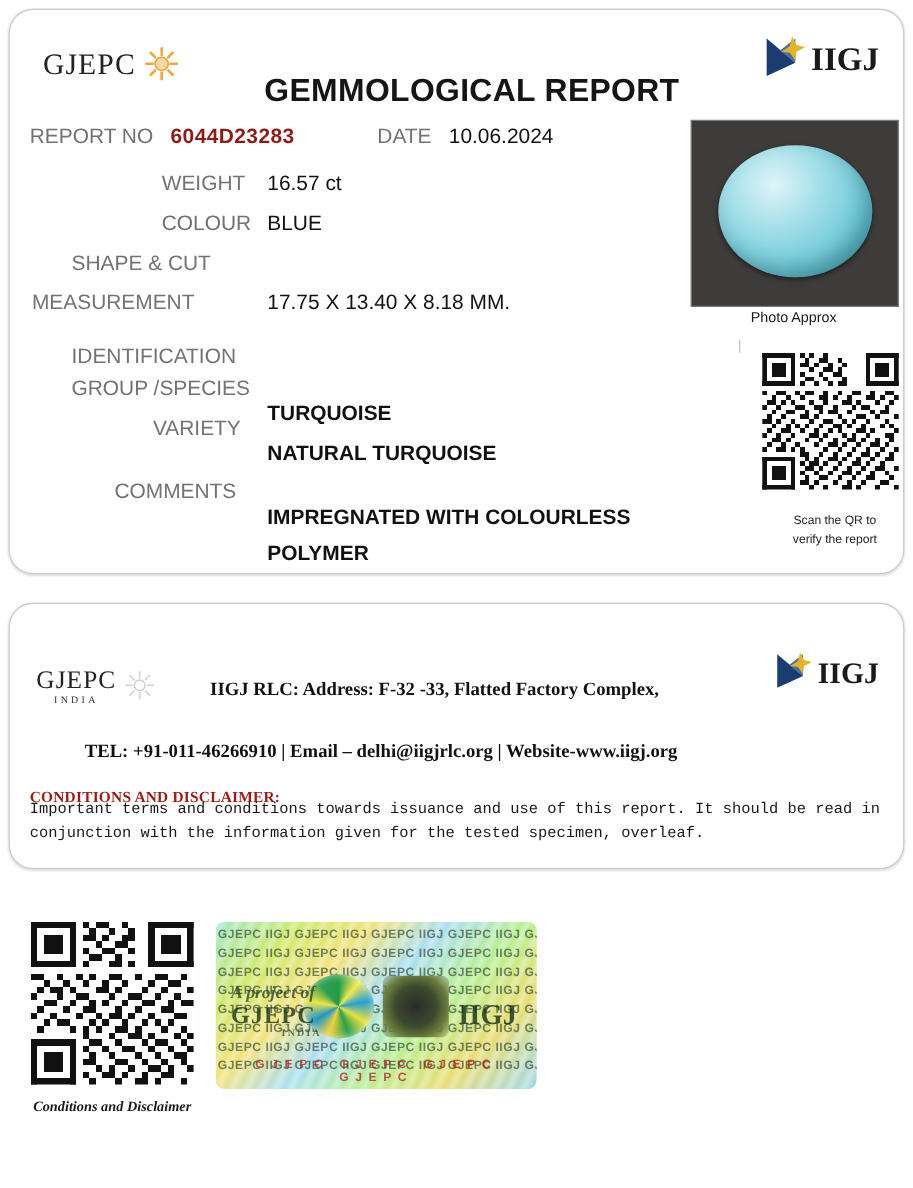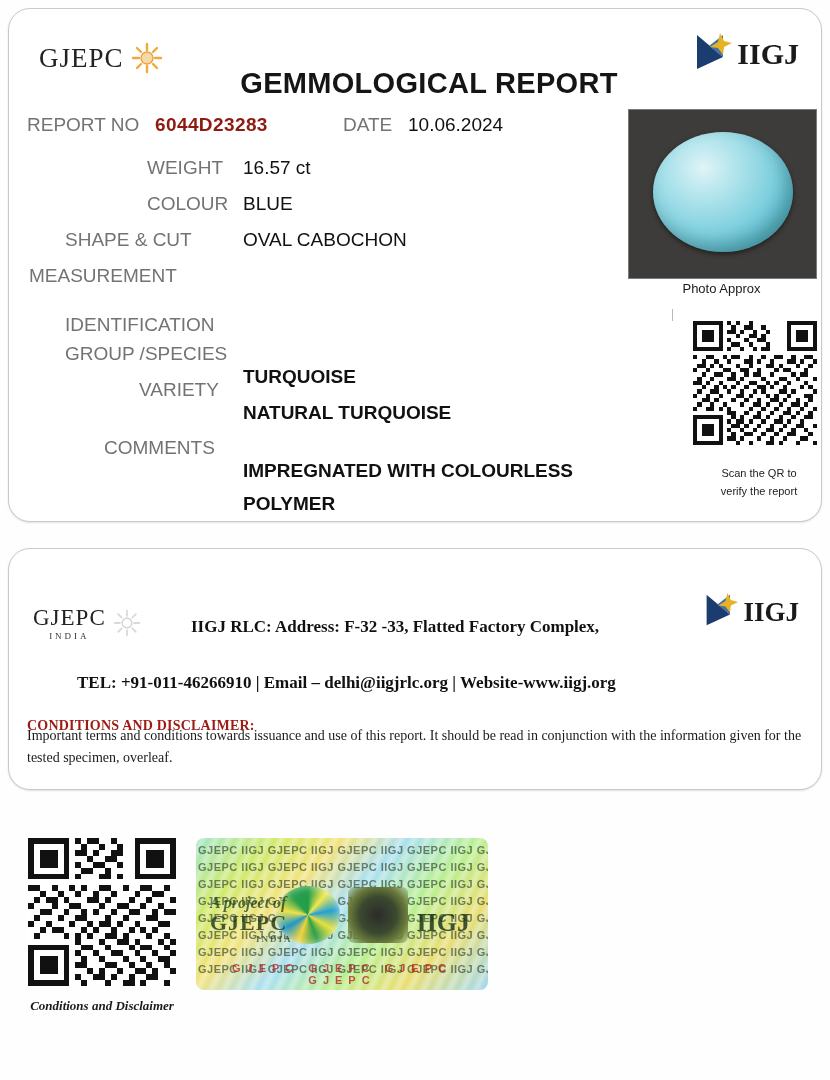--- a/index.html
+++ b/index.html
@@ -195,21 +195,21 @@
     font-size: 14px;
     color: #9c1b13;
     letter-spacing: 0.2px;
     margin-top: 17px;
   }
   .cond-body {
     position: absolute;
     left: 18px;
     top: 176px;
     width: 780px;
-    font-family: Liberation Serif, serif;
+    font-family: Liberation Mono, monospace;
     font-size: 14px;
     line-height: 22px;
     color: #1a1a1a;
   }
 
   
   .qr-bottom {
     position: absolute;
     left: 28px;
     top: 838px;
@@ -379,23 +379,23 @@
     <div class="field-label" style="left:334px; top:105px;text-align:center;">DATE</div>
     <div class="field-value" style="left:399px; top:105px;">10.06.2024</div>
 
     <div class="field-label" style="left:138px; top:148px;">WEIGHT</div>
     <div class="field-value" style="left:234px; top:148px;">16.57 ct</div>
 
     <div class="field-label" style="left:138px; top:184px;">COLOUR</div>
     <div class="field-value" style="left:234px; top:184px;">BLUE</div>
 
     <div class="field-label" style="left:56px; top:220px;">SHAPE &amp; CUT</div>
-    <div class="field-value" style="left:234px; top:220px;">OVAL CABOCHON</div>
 
     <div class="field-label" style="left:20px; top:256px;">MEASUREMENT</div>
+    <div class="field-value" style="left:234px; top:256px;">17.75 X 13.40 X 8.18 MM.</div>
 
     <div class="field-label" style="left:56px; top:305px;">IDENTIFICATION</div>
     <div class="field-label" style="left:56px; top:334px;">GROUP /SPECIES</div>
     <div class="field-value bold-val" style="left:234px; top:334px;">TURQUOISE</div>
 
     <div class="field-label" style="left:130px; top:370px;">VARIETY</div>
     <div class="field-value bold-val" style="left:234px; top:370px;">NATURAL TURQUOISE</div>
 
     <div class="field-label" style="left:95px; top:428px;">COMMENTS</div>
     <div class="field-value bold-val" style="left:234px; top:428px;">IMPREGNATED WITH COLOURLESS</div>

